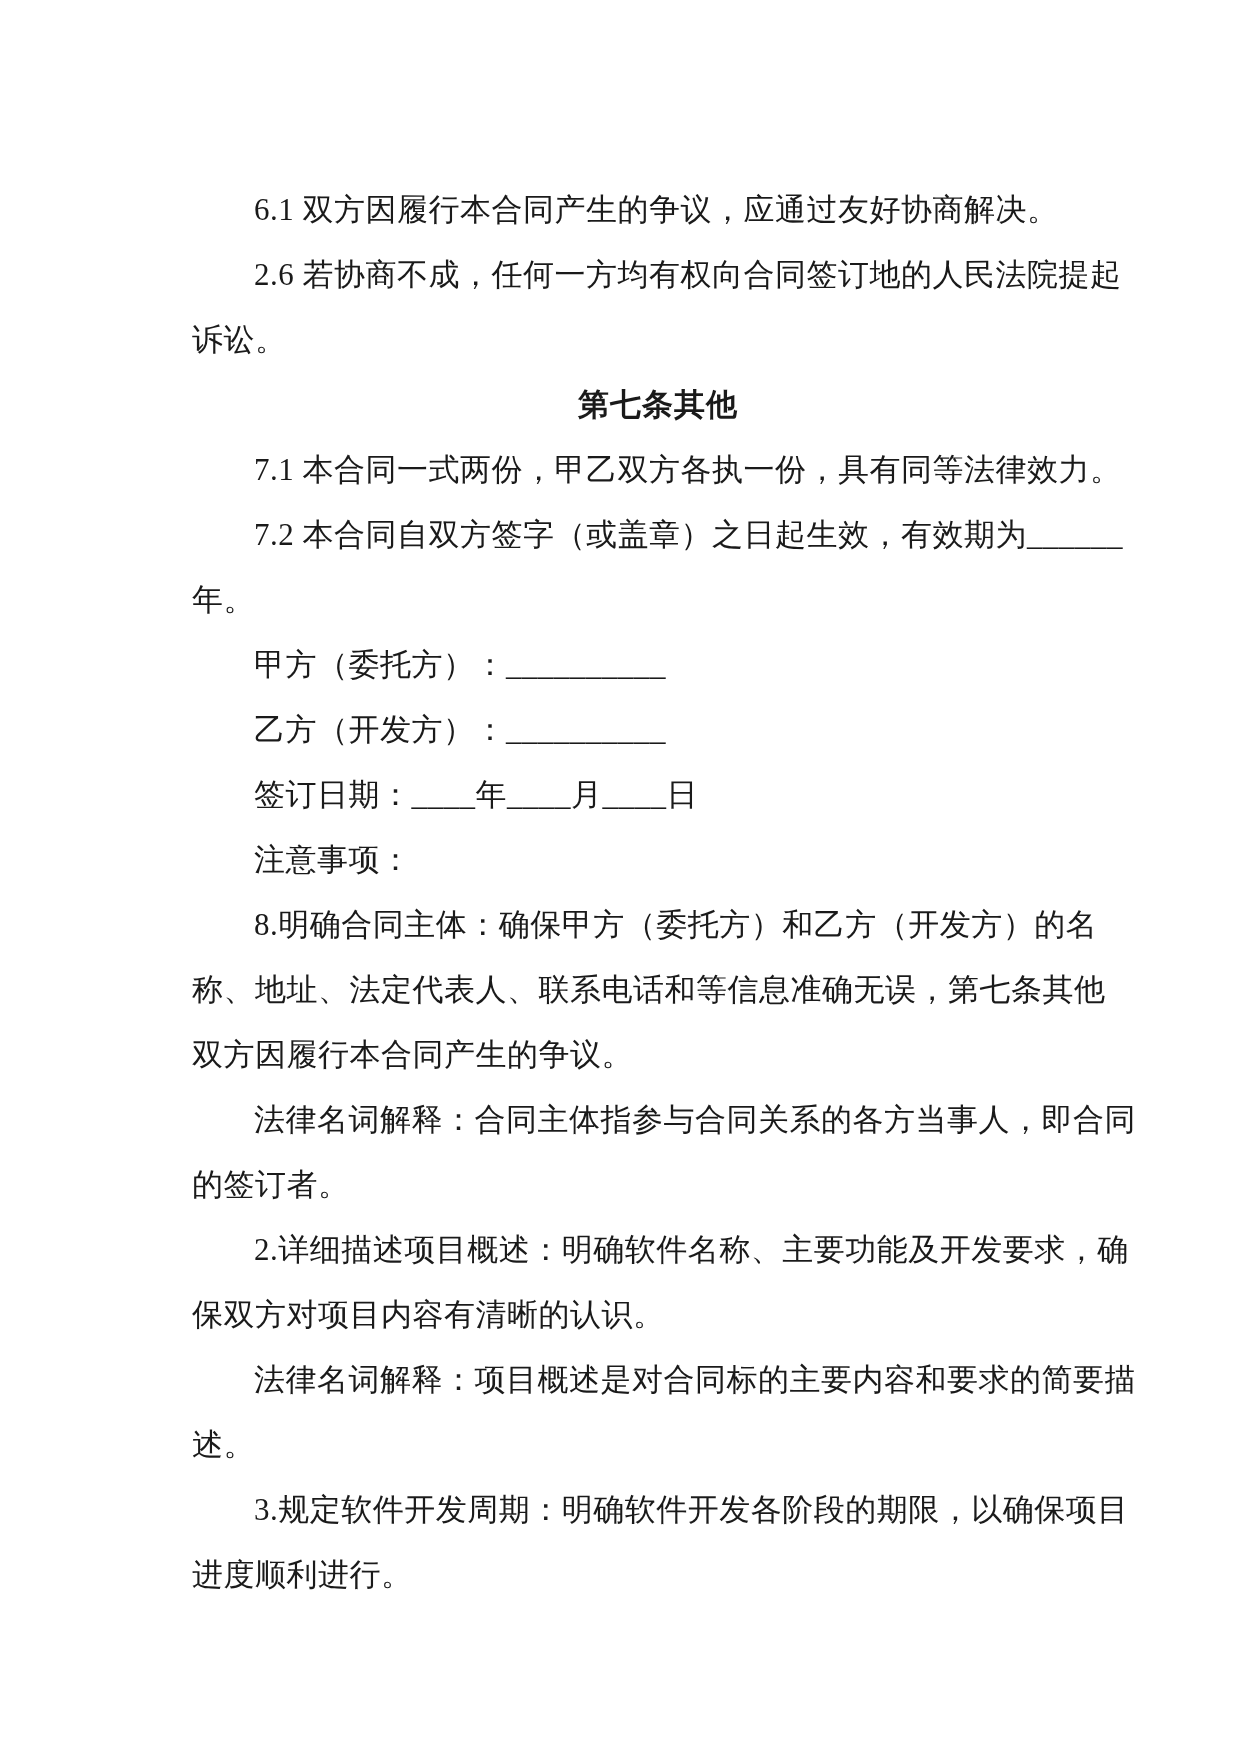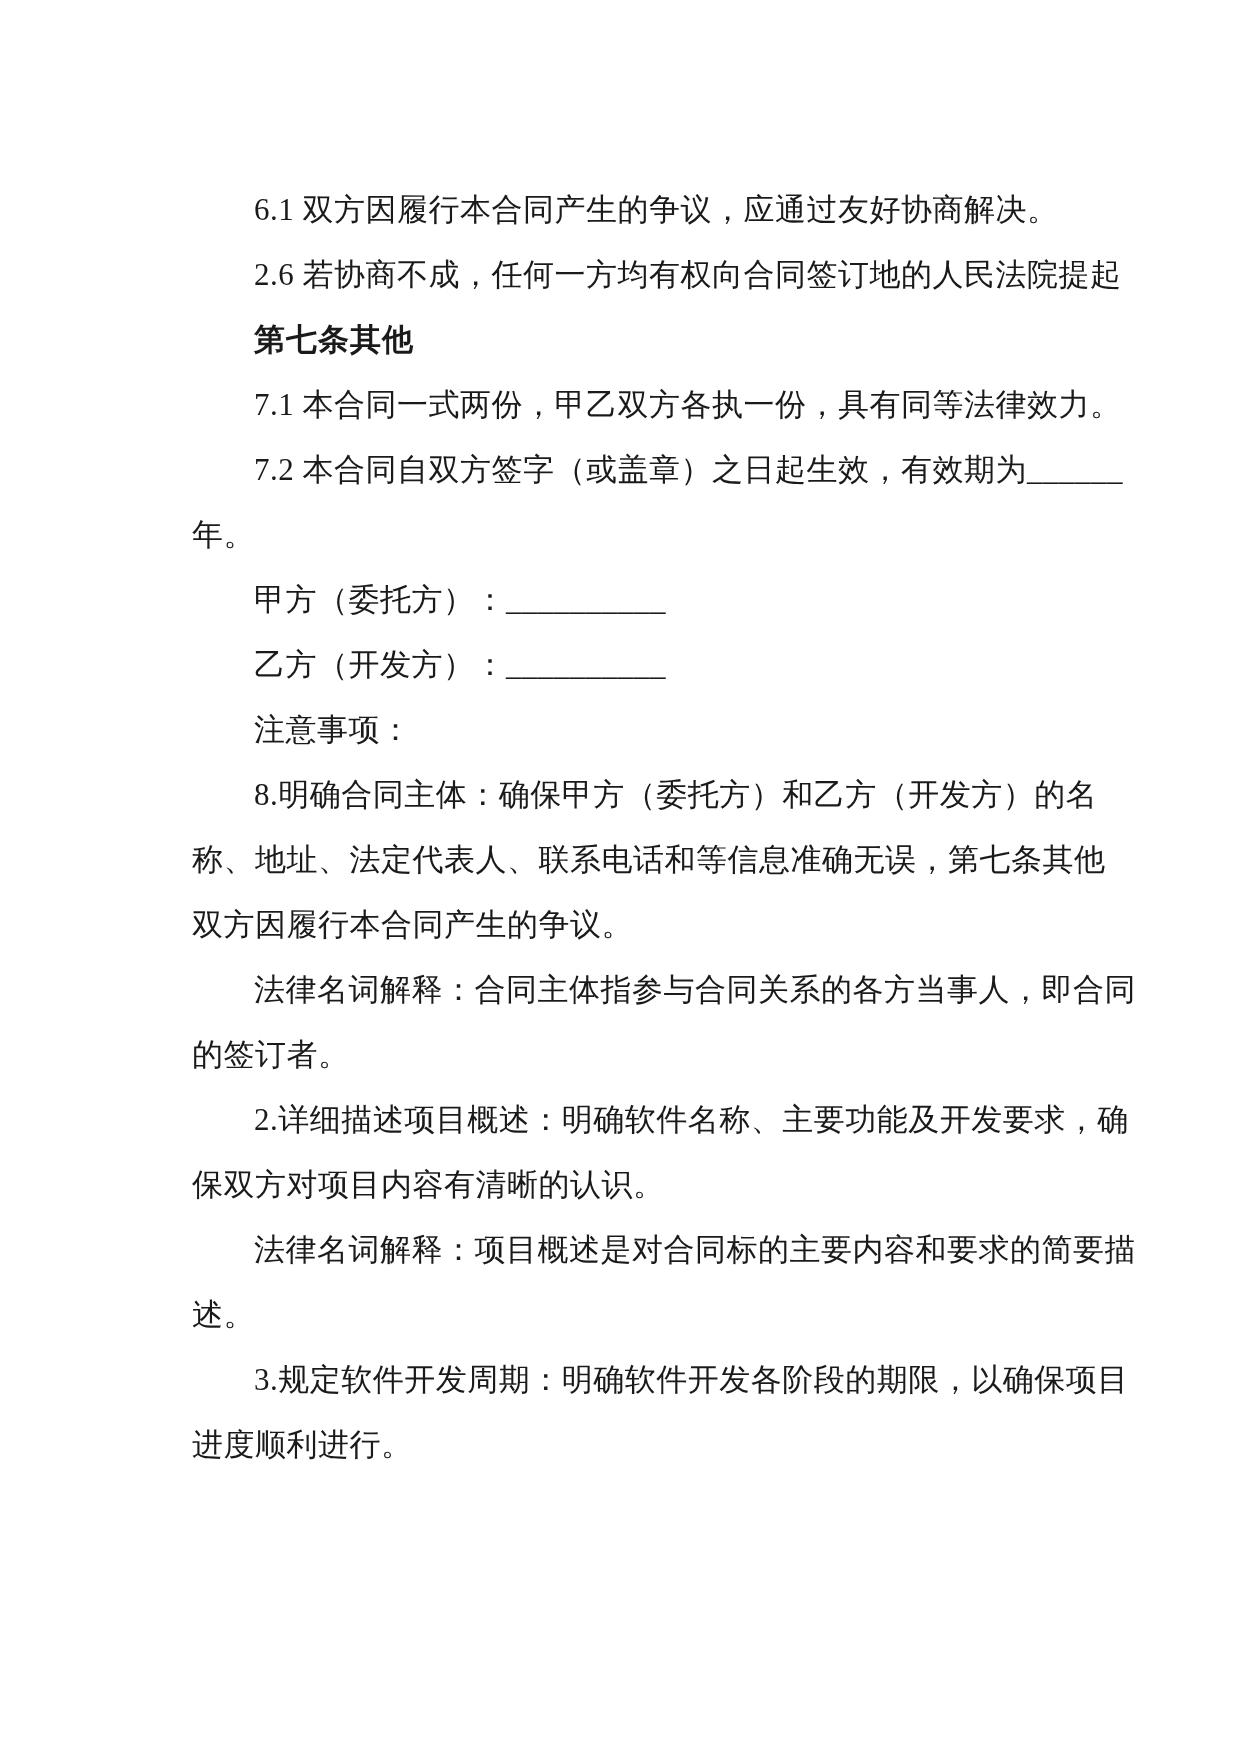--- a/index.html
+++ b/index.html
@@ -30,35 +30,38 @@
     height: 65px;
     white-space: nowrap;
   }
   .line.indent {
     text-indent: 62px;
   }
   .line.heading {
     font-weight: 700;
     font-family: "Liberation Sans", "DejaVu Sans", sans-serif;
     letter-spacing: 1px;
+    text-align: center;
   }
 </style>
 </head>
 <body>
 
 <div class="page">
   <div class="textblock">
     <div class="line indent">6.1 双方因履行本合同产生的争议，应通过友好协商解决。</div>
     <div class="line indent">2.6 若协商不成，任何一方均有权向合同签订地的人民法院提起</div>
+    <div class="line">诉讼。</div>
     <div class="line indent heading">第七条其他</div>
     <div class="line indent">7.1 本合同一式两份，甲乙双方各执一份，具有同等法律效力。</div>
     <div class="line indent">7.2 本合同自双方签字（或盖章）之日起生效，有效期为______</div>
     <div class="line">年。</div>
     <div class="line indent">甲方（委托方）：__________</div>
     <div class="line indent">乙方（开发方）：__________</div>
+    <div class="line indent">签订日期：____年____月____日</div>
     <div class="line indent">注意事项：</div>
     <div class="line indent">8.明确合同主体：确保甲方（委托方）和乙方（开发方）的名</div>
     <div class="line">称、地址、法定代表人、联系电话和等信息准确无误，第七条其他</div>
     <div class="line">双方因履行本合同产生的争议。</div>
     <div class="line indent">法律名词解释：合同主体指参与合同关系的各方当事人，即合同</div>
     <div class="line">的签订者。</div>
     <div class="line indent">2.详细描述项目概述：明确软件名称、主要功能及开发要求，确</div>
     <div class="line">保双方对项目内容有清晰的认识。</div>
     <div class="line indent">法律名词解释：项目概述是对合同标的主要内容和要求的简要描</div>
     <div class="line">述。</div>

